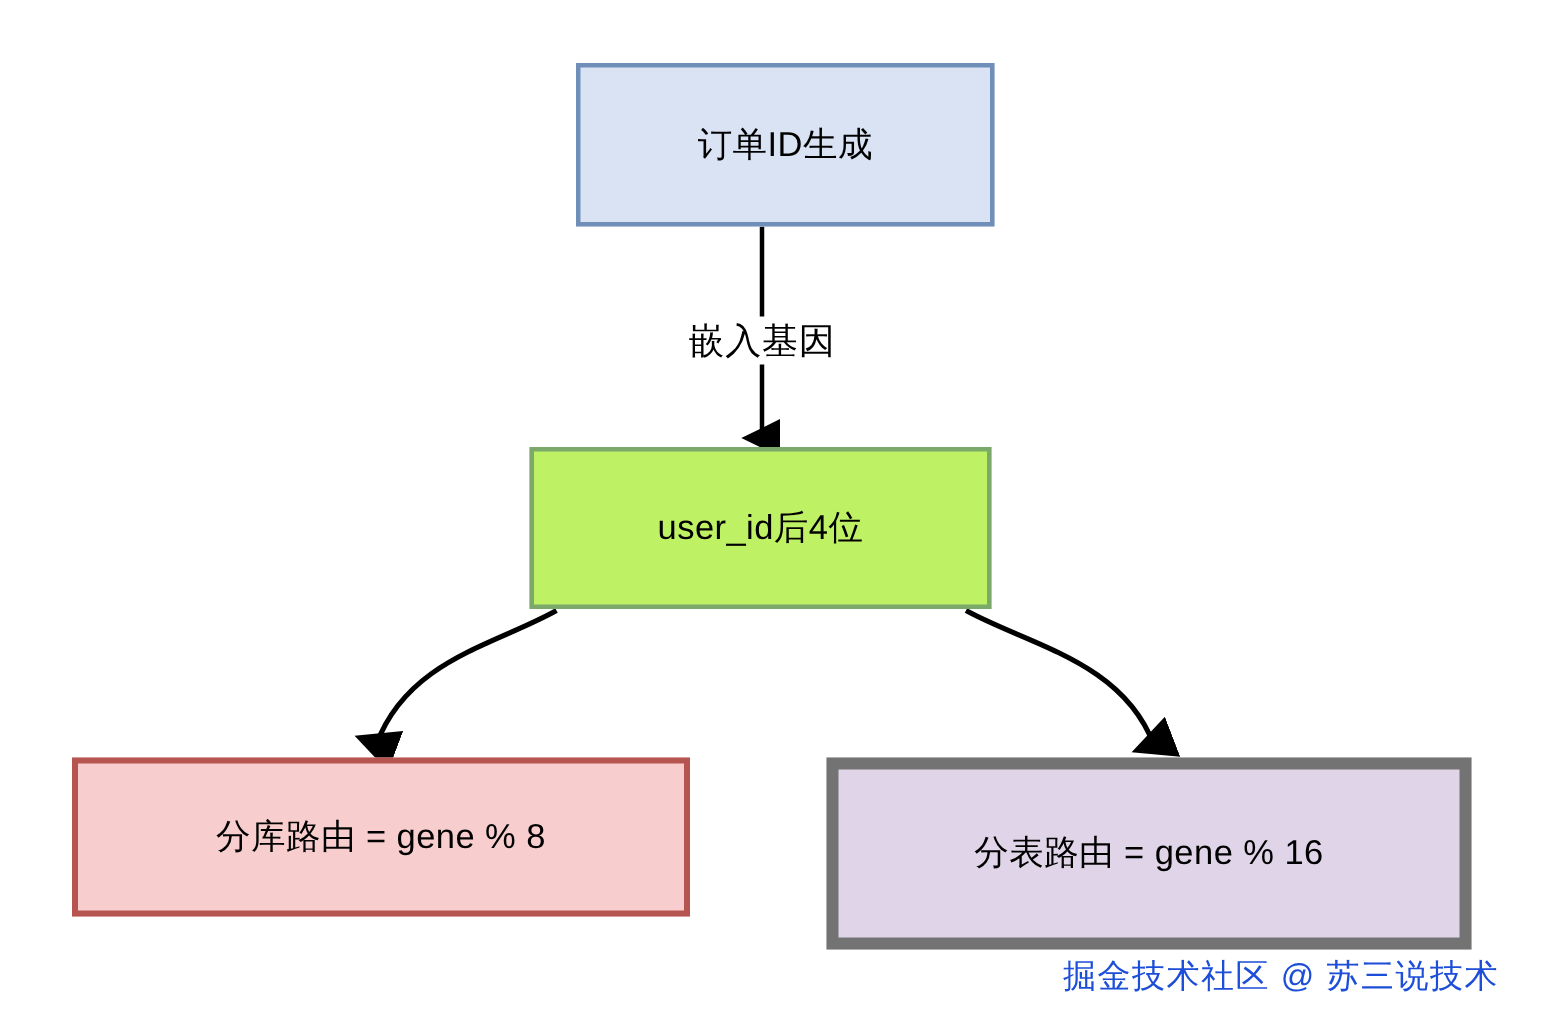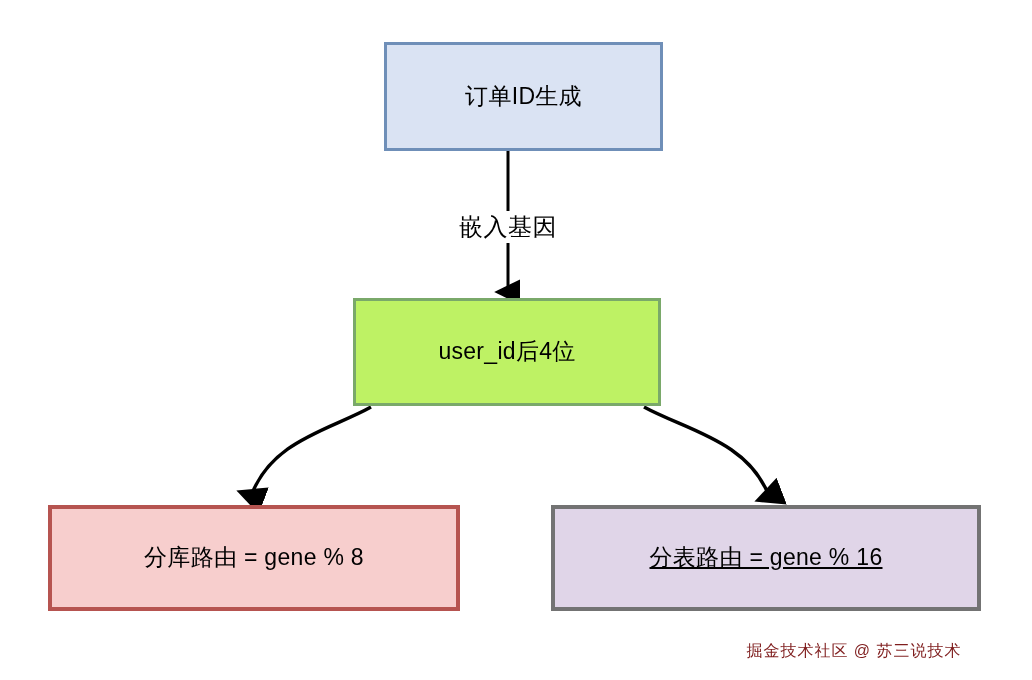--- a/index.html
+++ b/index.html
@@ -49,24 +49,23 @@
     top: 505px;
     width: 412px;
     height: 106px;
     background: #f7cecd;
     border: 4px solid #b65450;
   }
   #node-table-route {
     left: 551px;
     top: 505px;
     width: 430px;
-    height: 106px;
+    height: 128px;
     background: #e0d5e8;
-    border: 4px solid #737373;
-    text-decoration: underline;
+    border: 8px solid #737373;
   }
   #edges {
     position: absolute;
     left: 0;
     top: 0;
     width: 1032px;
     height: 680px;
     pointer-events: none;
   }
   #edge-label-gene {
@@ -85,22 +84,22 @@
   }
   #watermark {
     position: absolute;
     left: 694px;
     top: 636px;
     width: 320px;
     height: 30px;
     display: flex;
     align-items: center;
     justify-content: center;
-    color: #7f1d1d;
-    font-size: 16px;
+    color: #1d4ed8;
+    font-size: 22px;
     letter-spacing: 1px;
     white-space: nowrap;
   }
 </style>
 </head>
 <body>
 
 <div id="canvas">
 
   <svg id="edges" viewBox="0 0 1032 680" width="1032" height="680" xmlns="http://www.w3.org/2000/svg">

